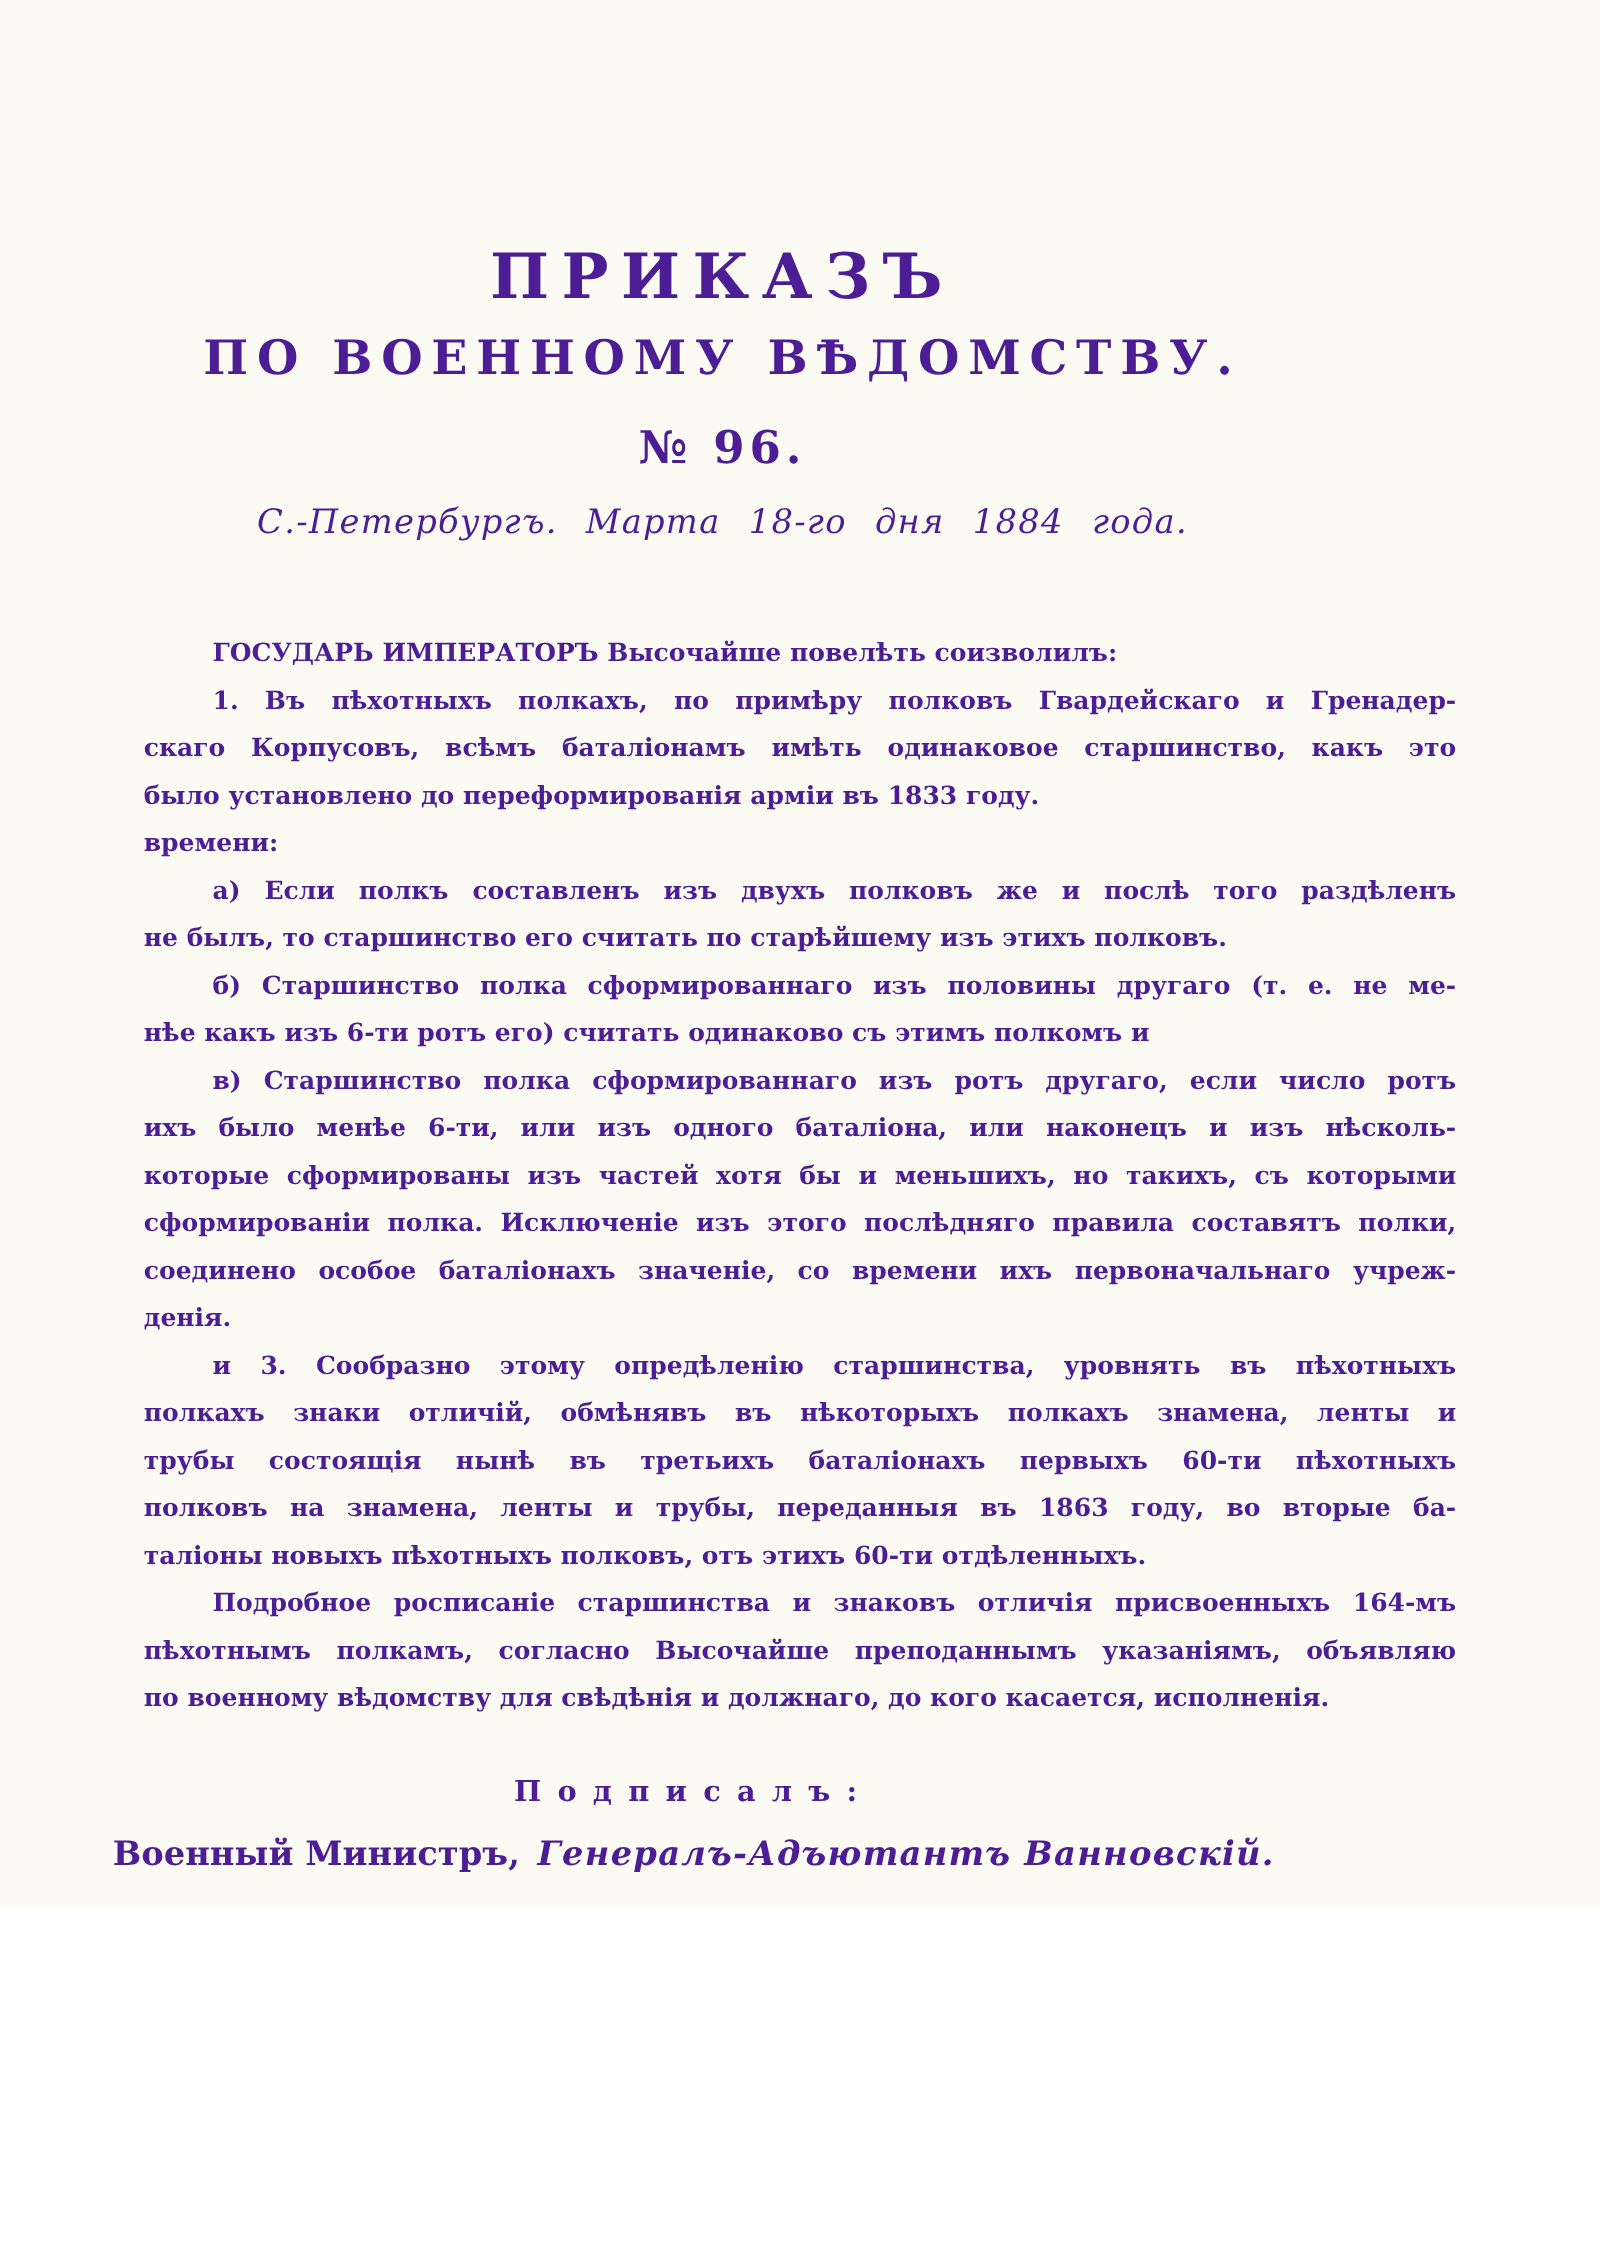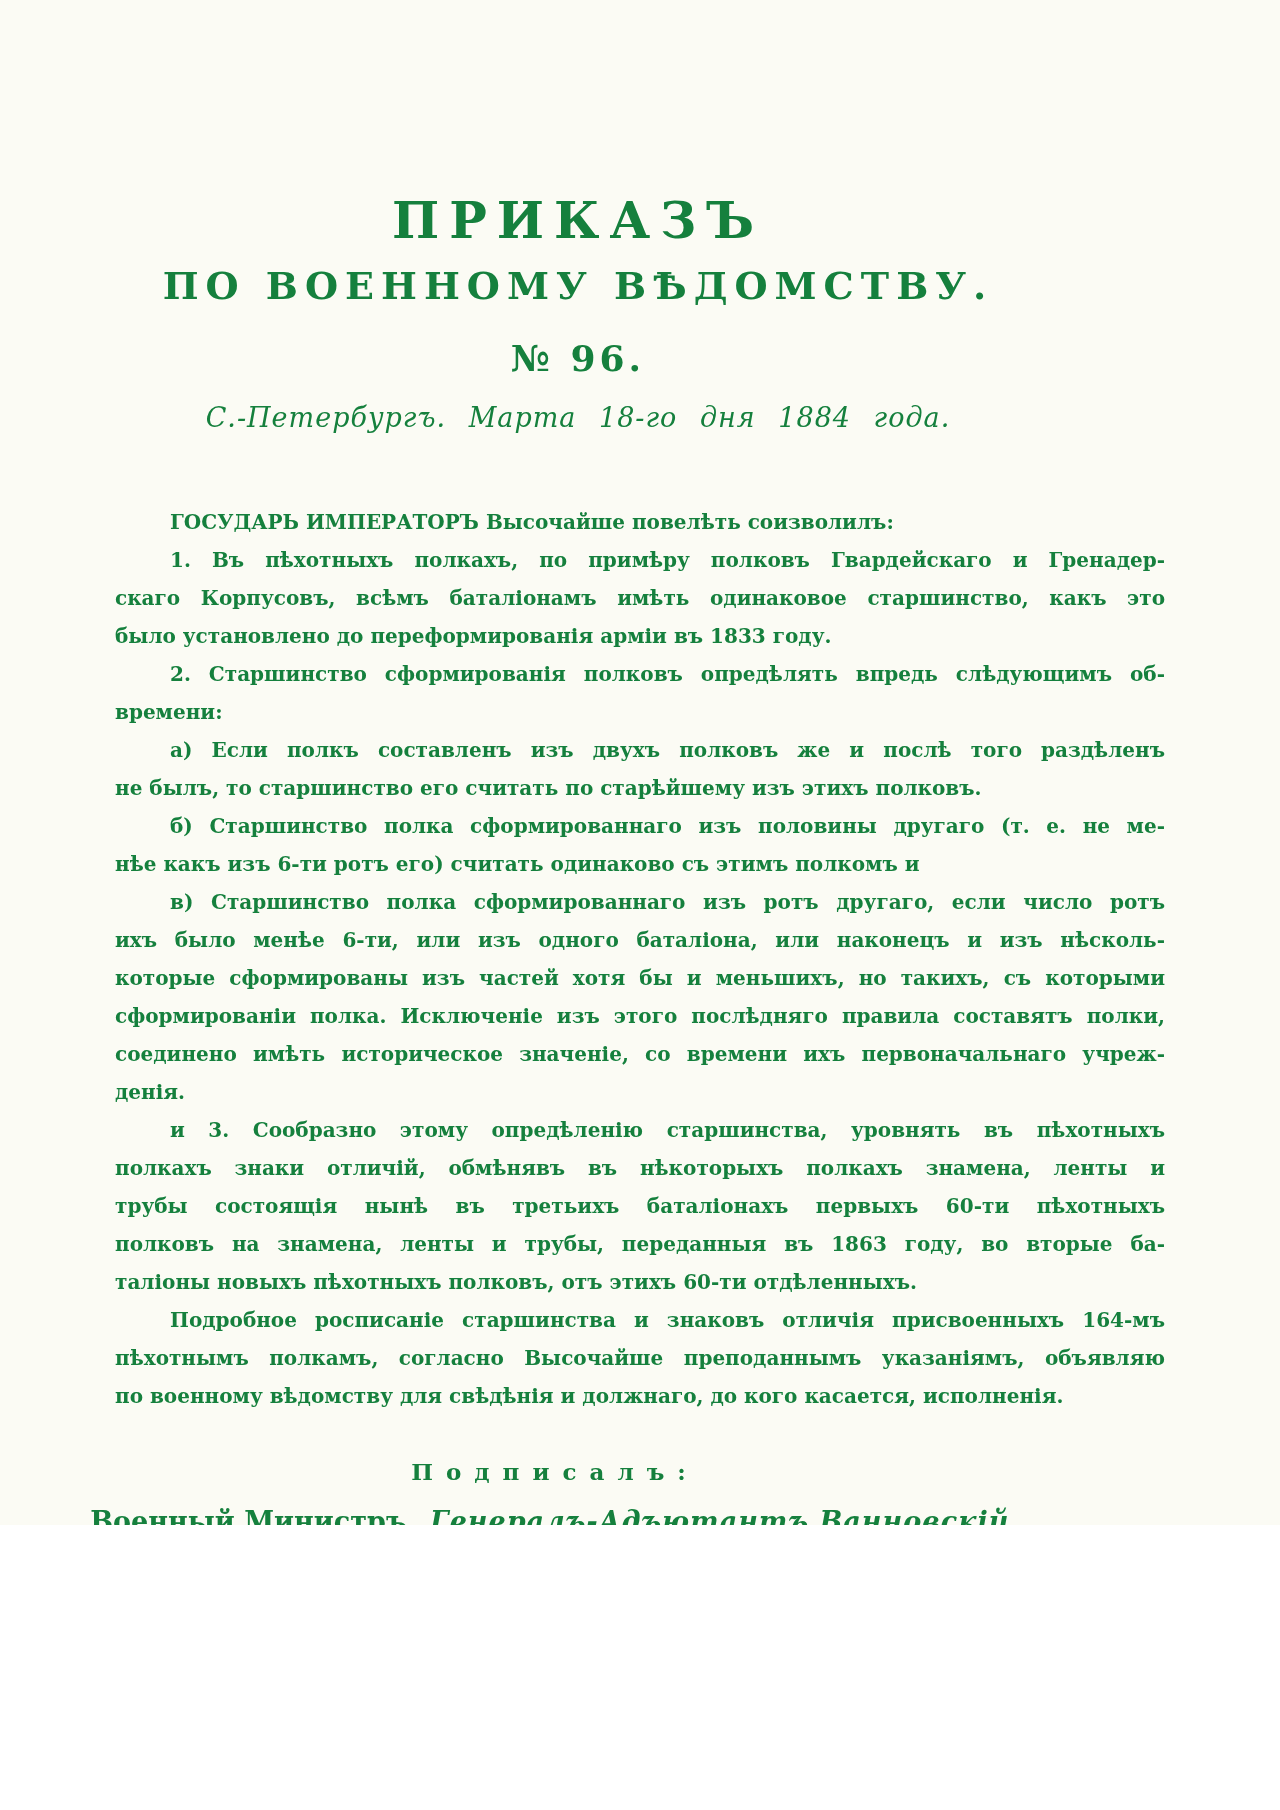--- a/index.html
+++ b/index.html
@@ -2,21 +2,21 @@
 <html><head>
 <meta charset="utf-8">
 <style>
   html, body { margin: 0; padding: 0; }
   .page {
     position: relative;
     width: 1280px;
     height: 1525px;
     background: #fbfbf4;
     font-family: "DejaVu Serif", serif;
-    color: #15803d;
+    color: #4c1d95;
     overflow: hidden;
   }
   
   .heading {
     text-align: center;
     padding-top: 193px;
     transform: translateX(-62px);
   }
   .title1 {
     font-size: 50px;
@@ -98,37 +98,36 @@
   <div class="doc-body">
       <div class="para">
         <div class="line first last">ГОСУДАРЬ ИМПЕРАТОРЪ Высочайше повелѣть соизволилъ:</div>
       </div>
       <div class="para">
         <div class="line first">1. Въ пѣхотныхъ полкахъ, по примѣру полковъ Гвардейскаго и Гренадер-</div>
         <div class="line">скаго Корпусовъ, всѣмъ баталіонамъ имѣть одинаковое старшинство, какъ это</div>
         <div class="line last">было установлено до переформированія арміи въ 1833 году.</div>
       </div>
       <div class="para">
-        <div class="line first">2. Старшинство сформированія полковъ опредѣлять впредь слѣдующимъ об-</div>
         <div class="line last">времени:</div>
       </div>
       <div class="para">
         <div class="line first">а) Если полкъ составленъ изъ двухъ полковъ же и послѣ того раздѣленъ</div>
         <div class="line last">не былъ, то старшинство его считать по старѣйшему изъ этихъ полковъ.</div>
       </div>
       <div class="para">
         <div class="line first">б) Старшинство полка сформированнаго изъ половины другаго (т. е. не ме-</div>
         <div class="line last">нѣе какъ изъ 6-ти ротъ его) считать одинаково съ этимъ полкомъ и</div>
       </div>
       <div class="para">
         <div class="line first">в) Старшинство полка сформированнаго изъ ротъ другаго, если число ротъ</div>
         <div class="line">ихъ было менѣе 6-ти, или изъ одного баталіона, или наконецъ и изъ нѣсколь-</div>
         <div class="line">которые сформированы изъ частей хотя бы и меньшихъ, но такихъ, съ которыми</div>
         <div class="line">сформированіи полка. Исключеніе изъ этого послѣдняго правила составятъ полки,</div>
-        <div class="line">соединено имѣть историческое значеніе, со времени ихъ первоначальнаго учреж-</div>
+        <div class="line">соединено особое баталіонахъ значеніе, со времени ихъ первоначальнаго учреж-</div>
         <div class="line last">денія.</div>
       </div>
       <div class="para">
         <div class="line first">и 3. Сообразно этому опредѣленію старшинства, уровнять въ пѣхотныхъ</div>
         <div class="line">полкахъ знаки отличій, обмѣнявъ въ нѣкоторыхъ полкахъ знамена, ленты и</div>
         <div class="line">трубы состоящія нынѣ въ третьихъ баталіонахъ первыхъ 60-ти пѣхотныхъ</div>
         <div class="line">полковъ на знамена, ленты и трубы, переданныя въ 1863 году, во вторые ба-</div>
         <div class="line last">таліоны новыхъ пѣхотныхъ полковъ, отъ этихъ 60-ти отдѣленныхъ.</div>
       </div>
       <div class="para">

